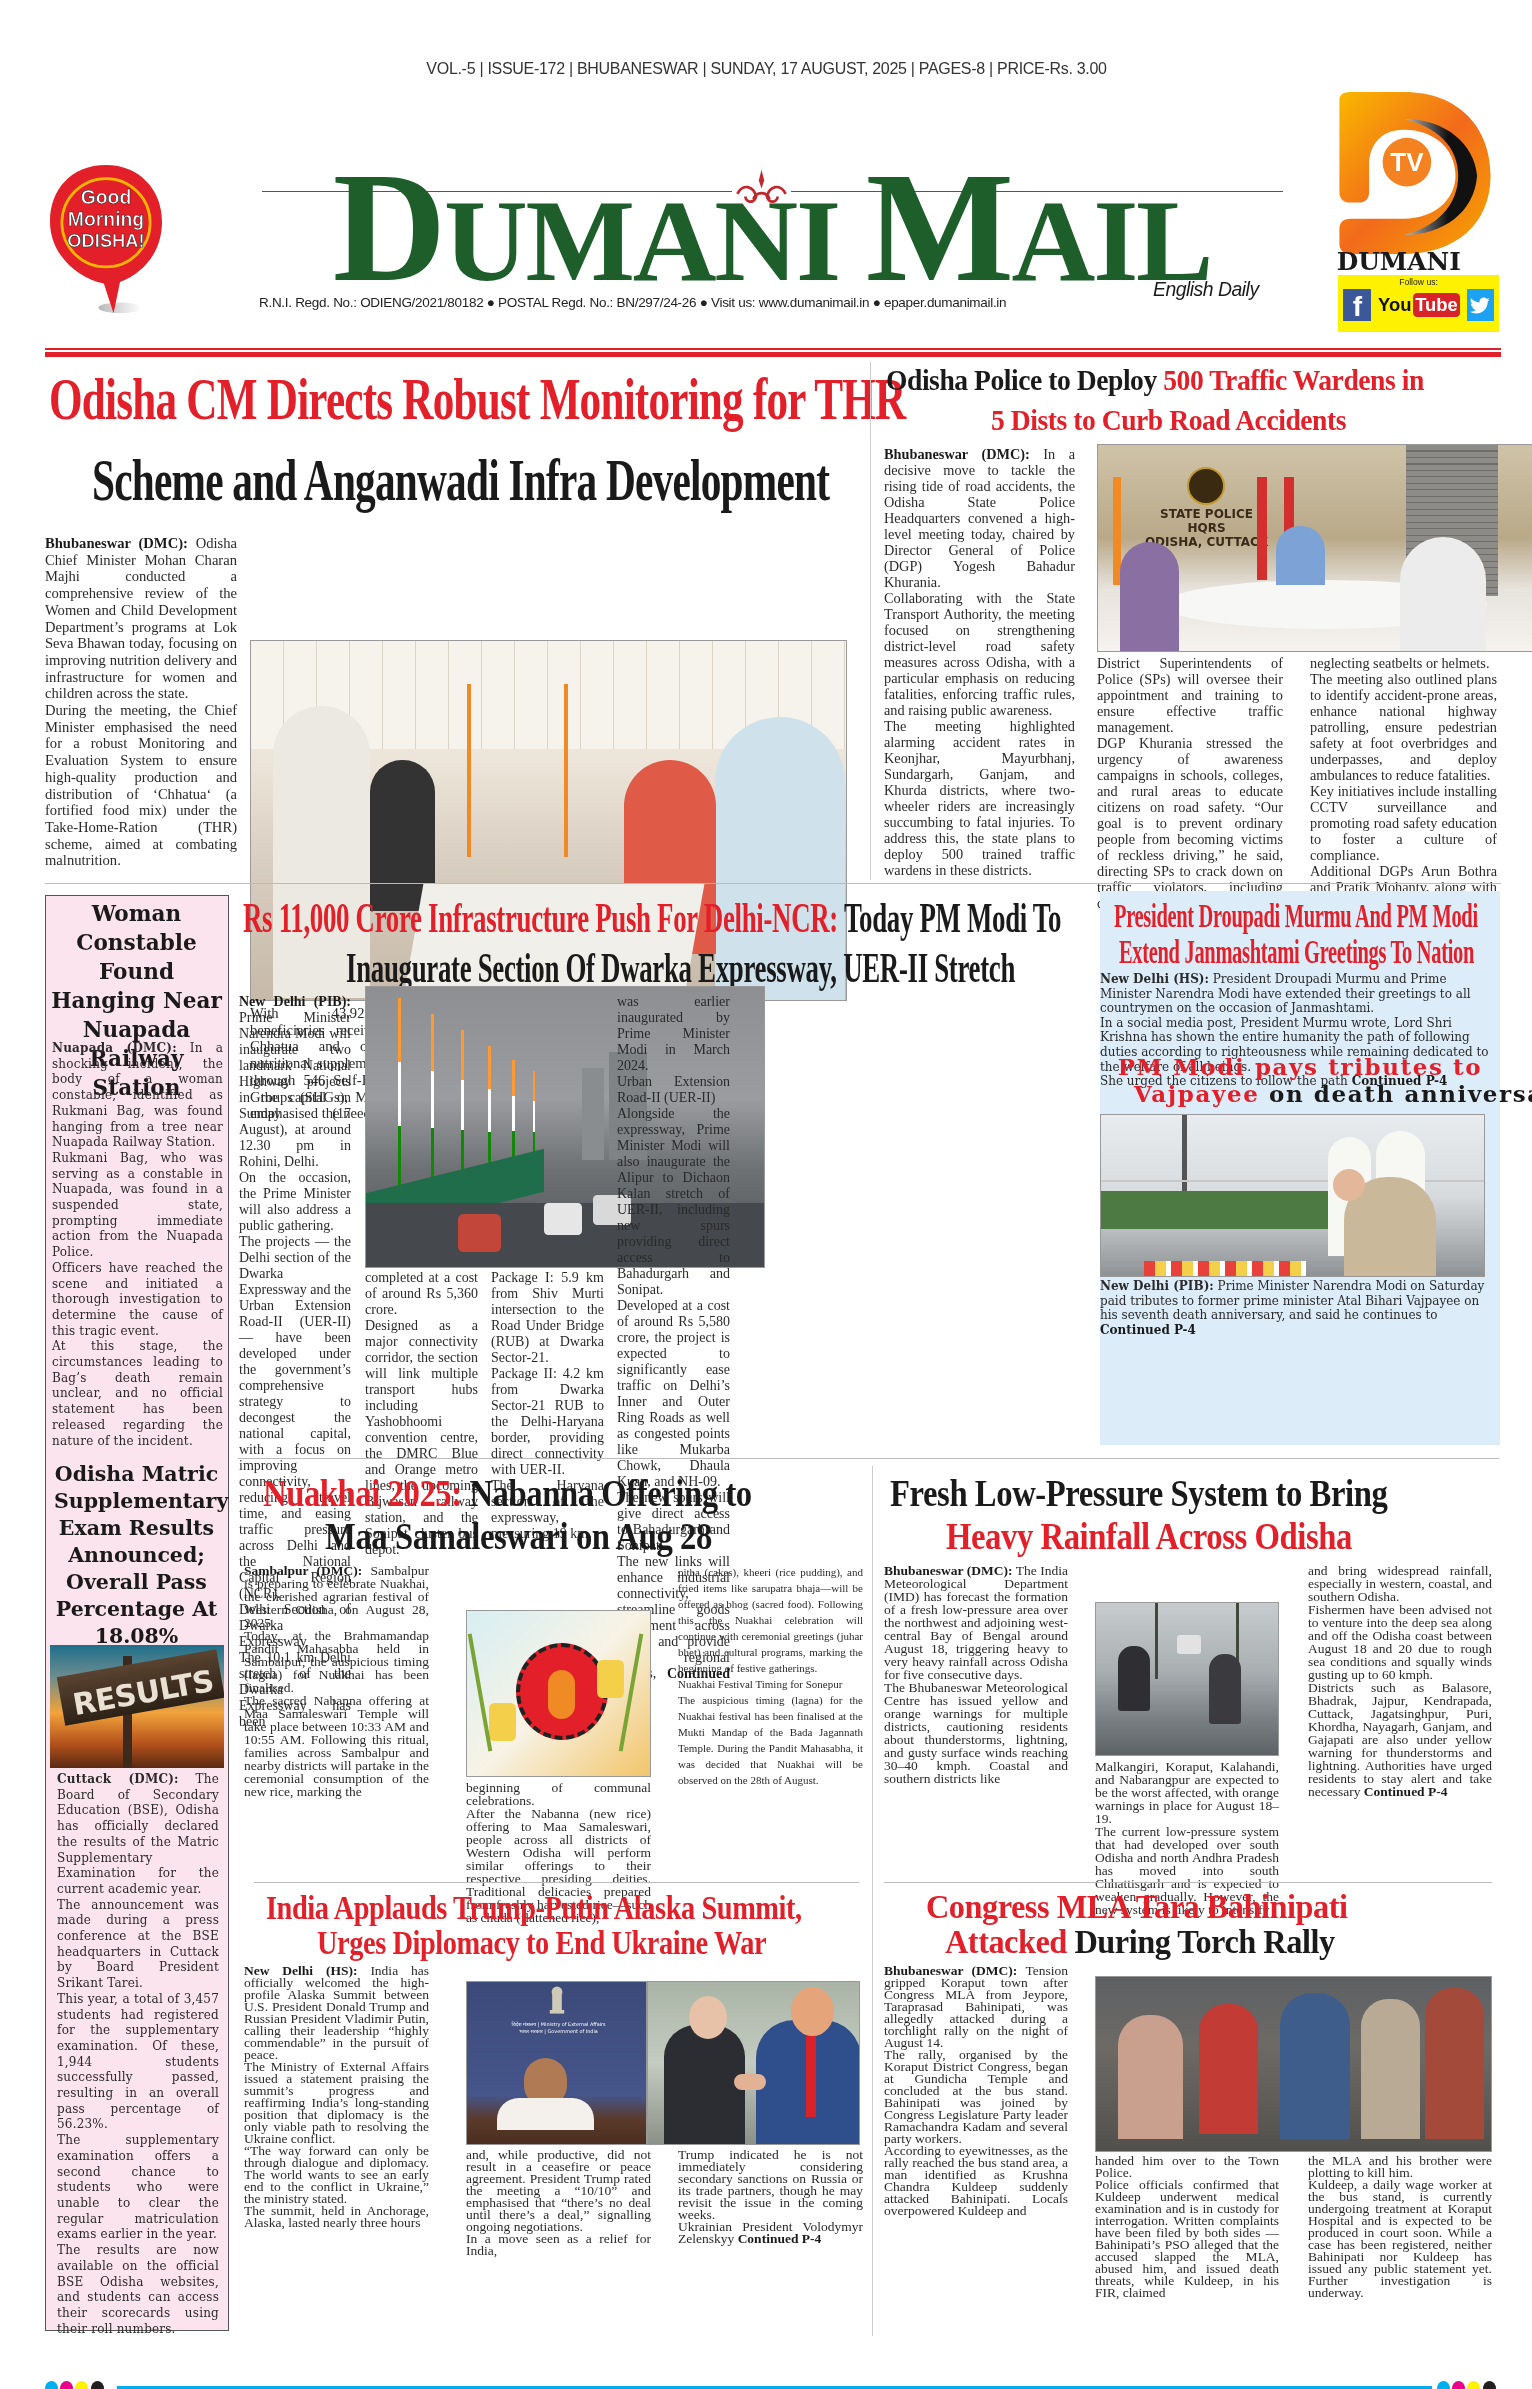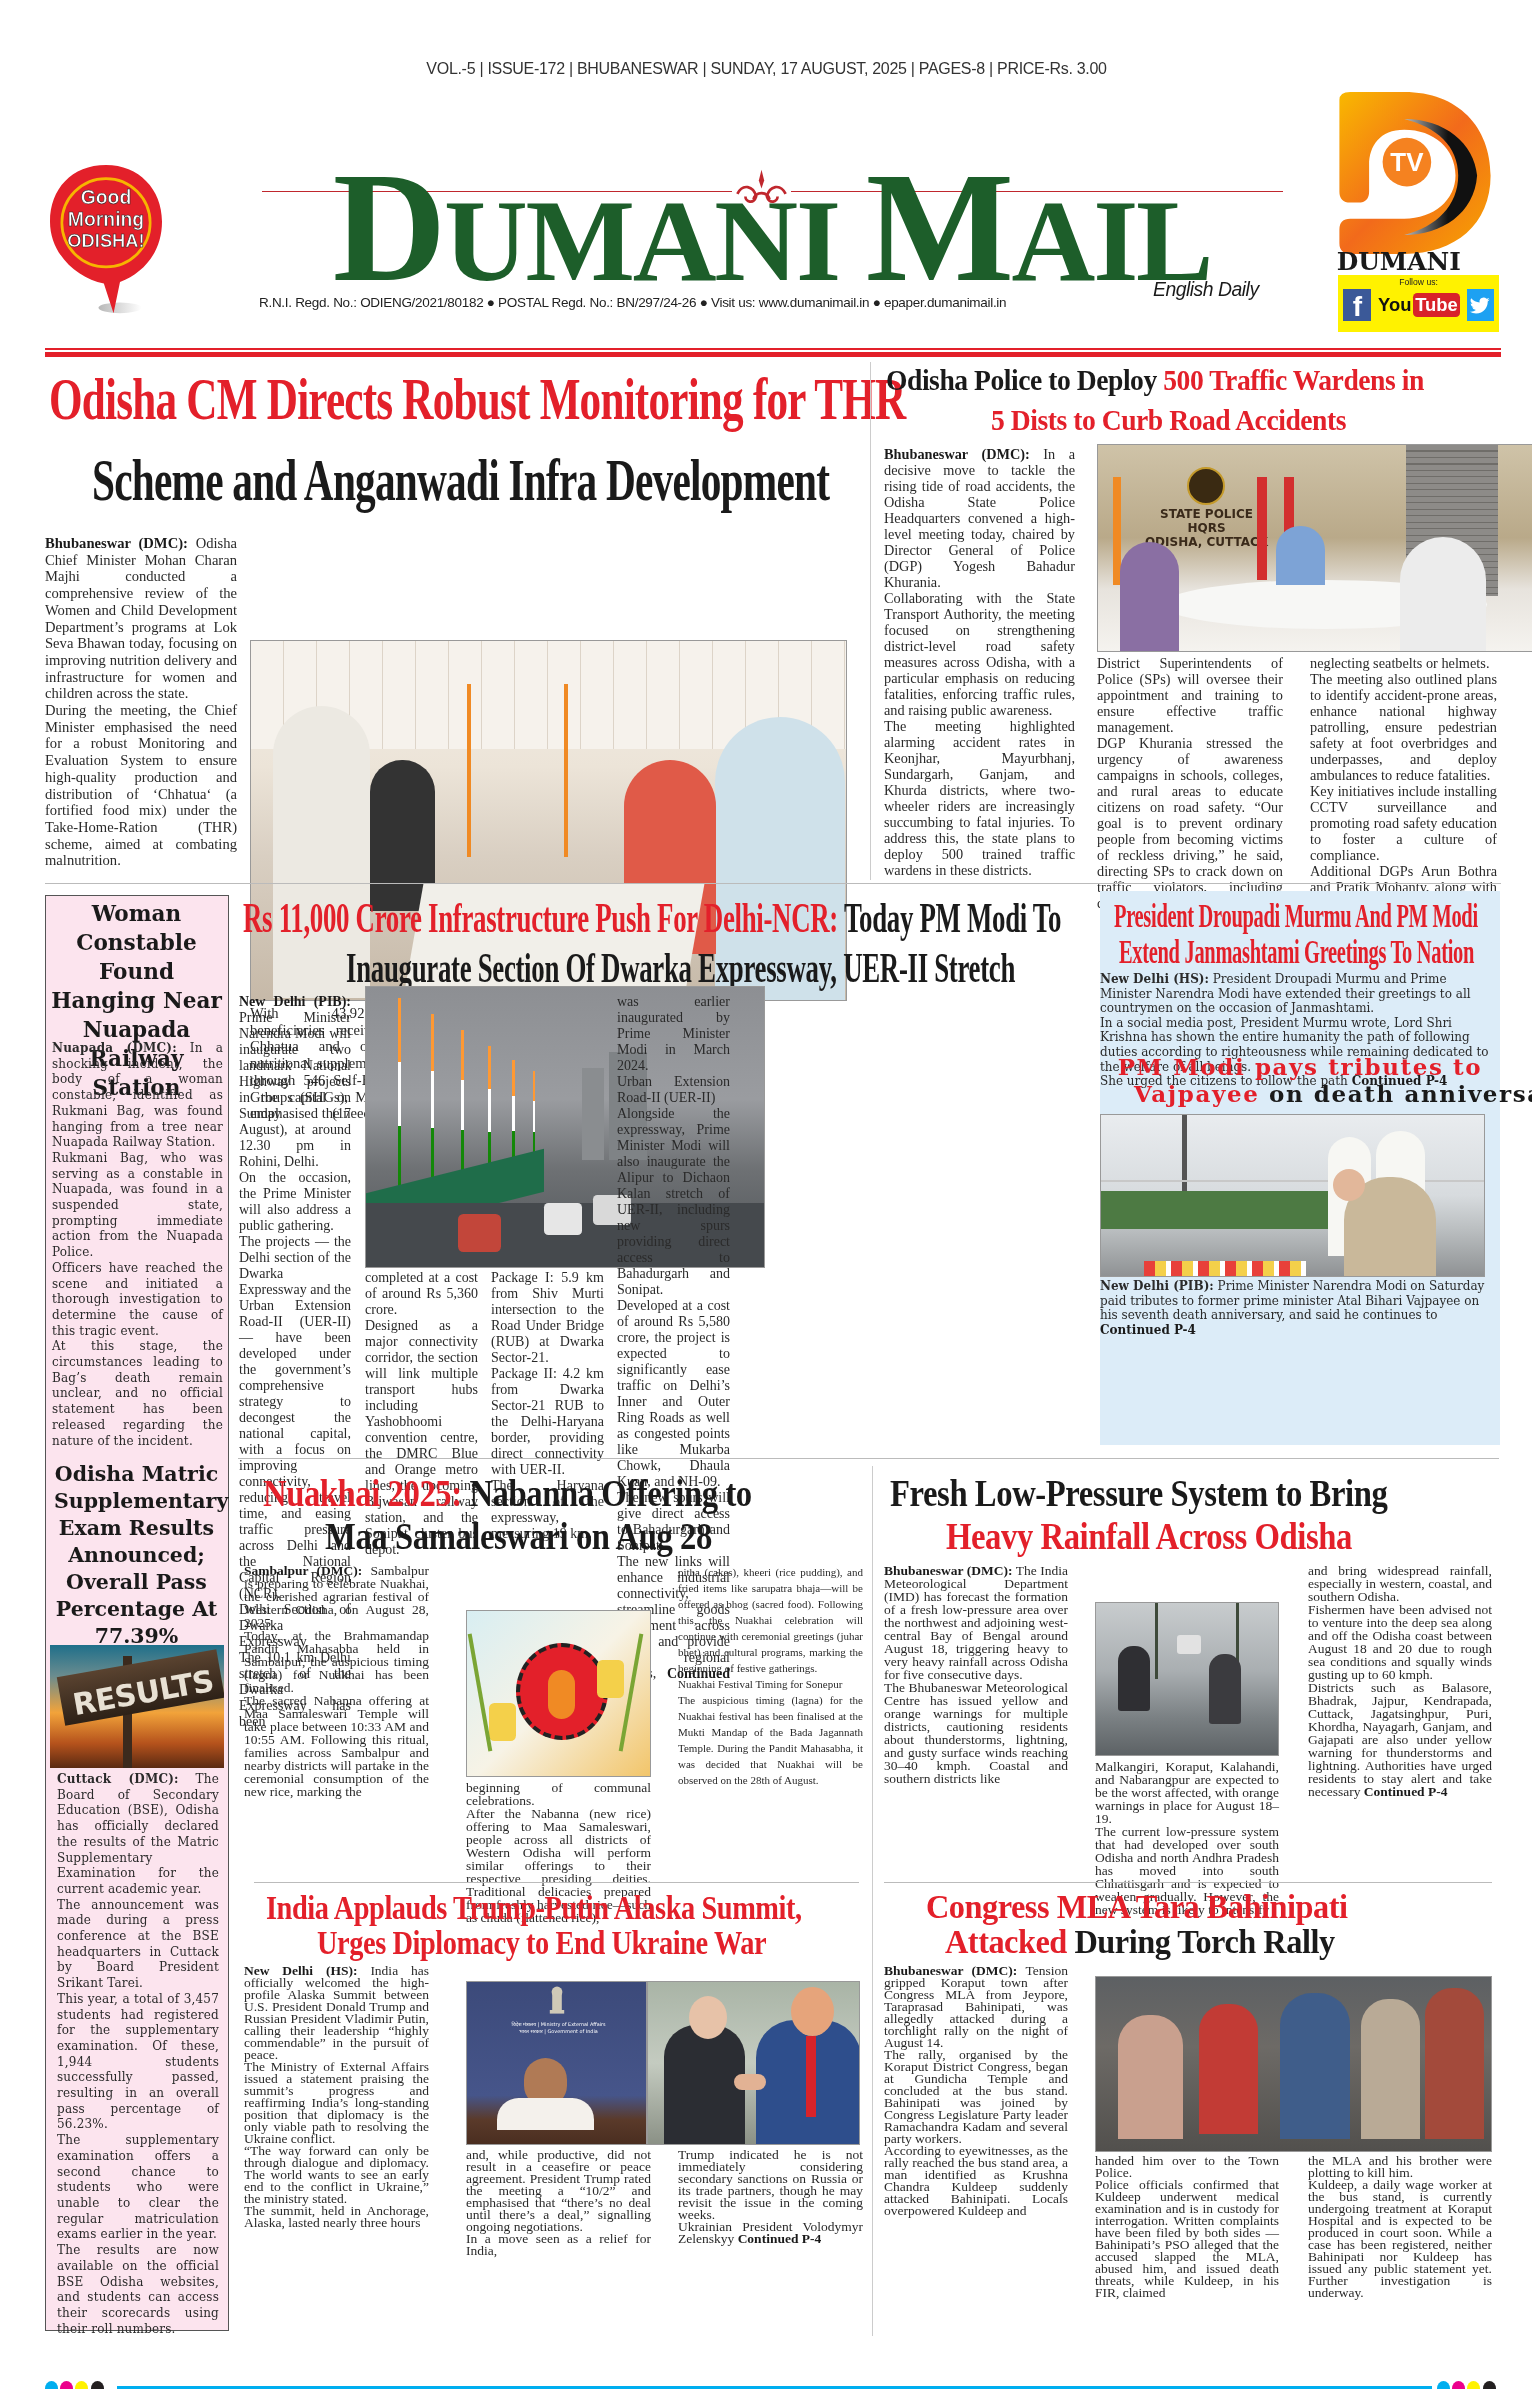--- a/index.html
+++ b/index.html
@@ -179,21 +179,21 @@
 <div id="pinkbox" class="abs"></div>
 
 <div class="abs pinkhead" style="left:51px;top:899px;width:171px;font-size:21.6px;line-height:29px">Woman Constable Found Hanging Near Nuapada Railway Station</div>
 <div class="abs pinkbody" style="left:52px;top:1041px;width:171px">
   <p><b>Nuapada (DMC):</b><span> In a shocking incident, the body of a woman constable, identified as Rukmani Bag, was found hanging from a tree near Nuapada Railway Station.</span></p>
   <p>Rukmani Bag, who was serving as a constable in Nuapada, was found in a suspended state, prompting immediate action from the Nuapada Police.</p>
   <p>Officers have reached the scene and initiated a thorough investigation to determine the cause of this tragic event.</p>
   <p>At this stage, the circumstances leading to Bag’s death remain unclear, and no official statement has been released regarding the nature of the incident.</p>
 </div>
 
-<div class="abs pinkhead" style="left:54px;top:1461px;width:165px;font-size:20.5px;line-height:27px">Odisha Matric Supplementary Exam Results Announced; Overall Pass Percentage At 77.39%</div>
+<div class="abs pinkhead" style="left:54px;top:1461px;width:165px;font-size:20.5px;line-height:27px">Odisha Matric Supplementary Exam Results Announced; Overall Pass Percentage At 18.08%</div>
 <div class="photo" style="left:50px;top:1645px;width:174px;height:123px;background:linear-gradient(180deg,#1f6f8a 0%,#6a8c8f 25%,#f2a33a 55%,#b5521c 80%,#5a2a12 100%);border:none">
   <div style="position:absolute;left:73px;top:10.8px;width:8.6px;height:112px;background:#3b2a1d"></div>
   <div style="position:absolute;left:10.8px;top:32px;width:162px;height:49px;background:linear-gradient(180deg,#5a4330,#2d2117);transform:rotate(-10deg);transform-origin:left center"></div>
   <div style="position:absolute;left:21.6px;top:30px;font-family:'DejaVu Sans',sans-serif;font-weight:bold;font-size:30px;color:#e8e1d4;transform:rotate(-10deg);letter-spacing:-0.5px">RESULTS</div>
 </div>
 <div class="abs pinkbody" style="left:57px;top:1772px;width:162px;font-size:12px;line-height:15.7px">
   <p><b>Cuttack (DMC):</b><span> The Board of Secondary Education (BSE), Odisha has officially declared the results of the Matric Supplementary Examination for the current academic year.</span></p>
   <p>The announcement was made during a press conference at the BSE headquarters in Cuttack by Board President Srikant Tarei.</p>
   <p>This year, a total of 3,457 students had registered for the supplementary examination. Of these, 1,944 students successfully passed, resulting in an overall pass percentage of 56.23%.</p>
   <p>The supplementary examination offers a second chance to students who were unable to clear the regular matriculation exams earlier in the year.</p>
@@ -361,21 +361,21 @@
 <div class="photo" style="left:647px;top:1981px;width:213px;height:164px;background:linear-gradient(180deg,#a9b4a6 0%,#c4cbc0 50%,#8b9186 100%)">
   <div style="position:absolute;left:16px;top:43px;width:81px;height:120px;background:#2b2d33;border-radius:32px 32px 0 0"></div>
   <div style="position:absolute;left:41px;top:13.5px;width:38px;height:43px;background:#e7c2a8;border-radius:50%"></div>
   <div style="position:absolute;left:108px;top:38px;width:105px;height:126px;background:#2e4e8c;border-radius:38px 38px 0 0"></div>
   <div style="position:absolute;left:143px;top:5.4px;width:43px;height:49px;background:#e6a47b;border-radius:50%"></div>
   <div style="position:absolute;left:158px;top:54px;width:9.7px;height:81px;background:#d8232a"></div>
   <div style="position:absolute;left:86px;top:92px;width:32px;height:16px;background:#e2b294;border-radius:8px"></div>
 </div>
 
 <div class="abs body-text" style="left:466px;top:2149px;width:185px;font-size:13.5px;line-height:12px">
-  <p>and, while productive, did not result in a ceasefire or peace agreement. President Trump rated the meeting a “10/2” and emphasised that “there’s no deal until there’s a deal,” signalling ongoing negotiations.</p>
+  <p>and, while productive, did not result in a ceasefire or peace agreement. President Trump rated the meeting a “10/10” and emphasised that “there’s no deal until there’s a deal,” signalling ongoing negotiations.</p>
   <p>In a move seen as a relief for India,</p>
 </div>
 <div class="abs body-text" style="left:678px;top:2149px;width:185px;font-size:13.5px;line-height:12px">
   <p>Trump indicated he is not immediately considering secondary sanctions on Russia or its trade partners, though he may revisit the issue in the coming weeks.</p>
   <p><span>Ukrainian President Volodymyr Zelenskyy</span> <span class="cont">Continued P-4</span></p>
 </div>
 
 <div class="hdl red" style="left:926px;top:1888px;font-size:33px;line-height:38px;font-family:'Liberation Serif',serif;transform:scaleX(.98);transform-origin:left top;text-align:left">Congress MLA Tara Bahinipati</div>
 <div class="hdl" style="left:945px;top:1923px;font-size:33px;line-height:38px;transform:scaleX(.98);transform-origin:left top;text-align:left"><span class="red">Attacked</span><span class="blk"> During Torch Rally</span></div>
 

